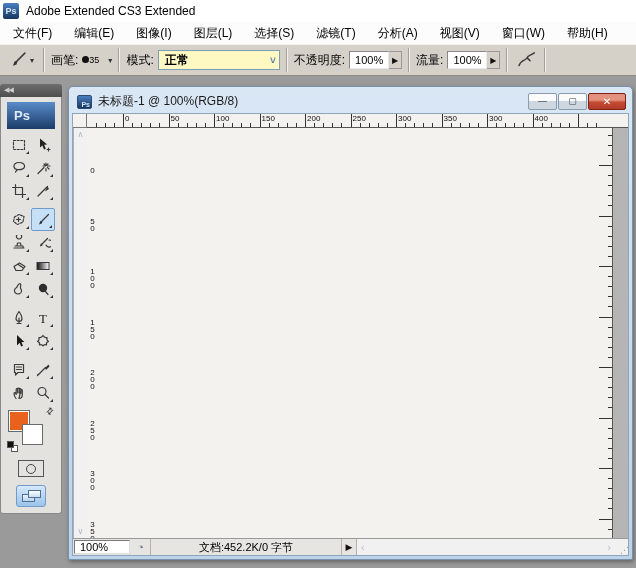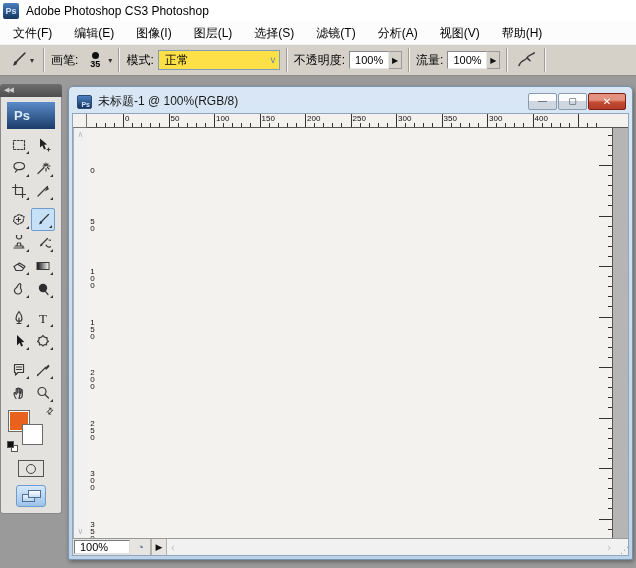--- a/index.html
+++ b/index.html
@@ -15,24 +15,24 @@
   .menubar { position:absolute; left:0; top:22px; width:636px; height:22px; background:#FCFCFC; display:flex; align-items:center; padding-left:2px; }
   .menu-item { padding:3px 11px; font-size:12px; cursor:default; }
 
   
   .optionsbar { position:absolute; left:0; top:44px; width:636px; height:32px; background:#D5D1C8; border-top:1px solid #F2F0EC; border-bottom:1px solid #8E8B84; display:flex; align-items:center; padding-left:5px; }
   .opt-sep { width:2px; height:24px; margin:0 6px; border-left:1px solid #A39F96; border-right:1px solid #F4F2EE; }
   .opt-label { font-size:12px; white-space:nowrap; }
   .tool-preset { display:flex; align-items:center; gap:2px; padding:1px 3px; }
   .tool-preset svg { display:block; }
   .small-drop { font-size:8px; color:#333; }
-  .brush-preview { display:flex; flex-direction:column; align-items:center; width:26px; margin-left:4px; line-height:1;font-weight:bold; }
+  .brush-preview { display:flex; flex-direction:row; align-items:center; width:26px; margin-left:4px; line-height:1; }
   .brush-dot { width:7px; height:7px; border-radius:50%; background:#111; margin-bottom:1px; }
   .brush-size { font-size:9px; }
-  .combo { width:122px; height:20px; background:#fde047; border:1px solid #7F9DB9; display:flex; align-items:center; justify-content:space-between; padding:0 3px 0 6px; margin-left:4px; }
+  .combo { width:122px; height:20px; background:#fef9c3; border:1px solid #7F9DB9; display:flex; align-items:center; justify-content:space-between; padding:0 3px 0 6px; margin-left:4px;font-weight:bold; }
   .combo-chevron { color:#5A7FA6; font-size:10px; }
   .val-box { width:40px; height:18px; background:#fff; border:1px solid #888; border-right-color:#E8E8E8; border-bottom-color:#E8E8E8; font-size:11px; display:flex; align-items:center; padding-left:5px; margin-left:4px; }
   .spin-btn { width:13px; height:18px; background:#D5D1C8; border:1px solid #999; border-left:none; font-size:8px; display:flex; align-items:center; justify-content:center; color:#111; }
 
   
   .toolbox { position:absolute; left:0; top:84px; width:62px; }
   .toolbox-header { height:13px; background:linear-gradient(180deg,#6E6E6E,#4E4E4E); color:#CFCFCF; font-size:7px; letter-spacing:-1px; padding:2px 0 0 4px; border-radius:3px 3px 0 0; }
   .toolbox-body { background:#E4E2DF; border:1px solid #8A8A8A; border-top:none; border-radius:0 0 3px 3px; padding:3px 0 6px 0; width:62px; }
   .ps-logo { width:48px; height:27px; margin:2px auto 4px auto; background:linear-gradient(180deg,#5A8BC9,#1B3C69); color:#DCEBFA; font-size:13px; font-weight:bold; display:flex; align-items:center; padding-left:7px; }
   .tools { width:48px; margin:0 auto; display:grid; grid-template-columns:24px 24px; }
@@ -80,32 +80,33 @@
   .hscroll { flex:1; display:flex; align-items:center; justify-content:space-between; color:#B7BFC7; font-size:11px; padding:0 4px; background:#F1F1F1; }
   .resize-grip { width:13px; display:flex; align-items:flex-end; justify-content:flex-end; color:#9aa2aa; font-size:9px; letter-spacing:-1px; background:#F1F1F1; }
 
   .ico { stroke:#3A3A3A; fill:none; stroke-width:1.2; stroke-linecap:round; stroke-linejoin:round; }
 </style>
 </head>
 <body>
 
 <div class="app-titlebar">
   <div class="ps-app-icon">Ps</div>
-  <div class="app-title">Adobe Photoshop CS3 Photoshop</div>
+  <div class="app-title">Adobe Extended CS3 Extended</div>
 </div>
 
 <div class="menubar">
   <div class="menu-item">文件(F)</div>
   <div class="menu-item">编辑(E)</div>
   <div class="menu-item">图像(I)</div>
   <div class="menu-item">图层(L)</div>
   <div class="menu-item">选择(S)</div>
   <div class="menu-item">滤镜(T)</div>
   <div class="menu-item">分析(A)</div>
   <div class="menu-item">视图(V)</div>
+  <div class="menu-item">窗口(W)</div>
   <div class="menu-item">帮助(H)</div>
 </div>
 
 <div class="optionsbar">
   <div class="tool-preset">
     <span>
       <svg width="20" height="20" viewBox="0 0 16 16">
           <path class="ico" d="M13.5 2.5 L7.5 8.5"></path>
           <path d="M7.8 8.2 L5.2 9.2 L4 12.5 L6.8 11.6 Z" fill="#333"></path>
         </svg>
@@ -428,20 +429,21 @@
     <div class="canvas-area">
       
     </div>
     <div class="vscroll">
       <span>∧</span>
       <span>∨</span>
     </div>
     <div class="statusbar">
       <div class="zoom-box">100%</div>
       <div class="vc-icon">◔</div>
+      <div class="doc-info">文档:452.2K/0 字节</div>
       <div class="status-play">▶</div>
       <div class="hscroll">
         <span>‹</span>
         <span>›</span>
       </div>
       <div class="resize-grip">⋰</div>
     </div>
   </div>
 </div>
 

